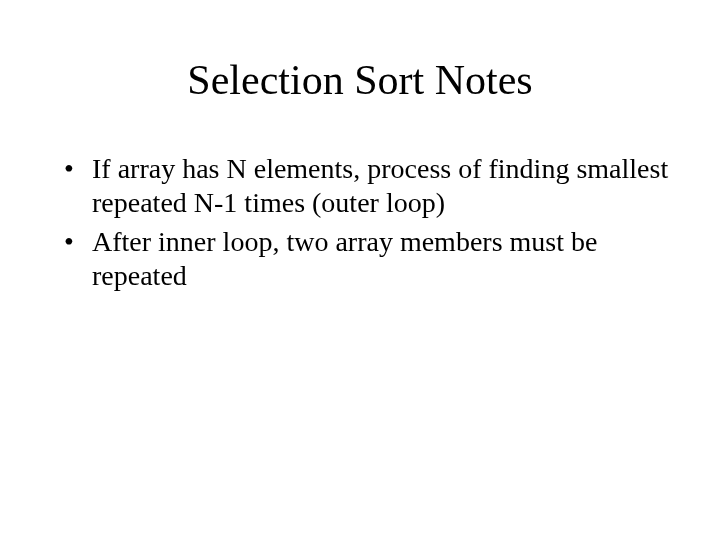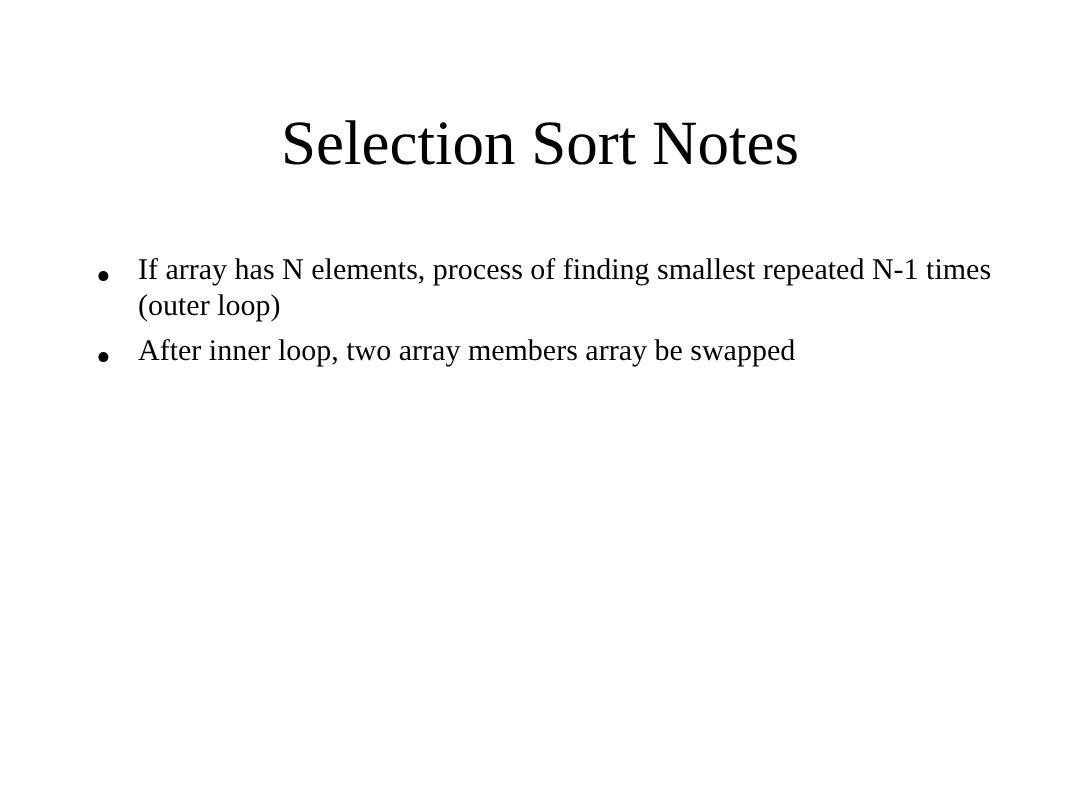--- a/index.html
+++ b/index.html
@@ -8,51 +8,51 @@
     width: 720px;
     height: 540px;
     background: #ffffff;
     font-family: "Times New Roman", Times, serif;
     color: #000000;
   }
   .slide {
     width: 720px;
     height: 540px;
     box-sizing: border-box;
-    padding: 56px 50px 40px 50px;
+    padding: 40px 50px 40px 50px;
   }
   .title {
     font-size: 42px;
     text-align: center;
     margin-top: 16px;
     margin-bottom: 48px;
     font-weight: normal;
   }
   .bullets {
     list-style: none;
     padding: 0;
     margin: 0 0 0 10px;
   }
   .bullets li {
-    font-size: 20px;
+    font-size: 28px;
     line-height: 1.2;
     margin-bottom: 6px;
     position: relative;
     padding-left: 32px;
   }
   .bullets li::before {
     content: "•";
     position: absolute;
     left: 4px;
     top: 0;
     font-size: 28px;
   }
 </style>
 </head>
 <body>
 
 <div class="slide">
   <h1 class="title">Selection Sort Notes</h1>
   <ul class="bullets">
     <li>If array has N elements, process of finding smallest repeated N-1 times (outer loop)</li>
-    <li>After inner loop, two array members array be swapped</li>
+    <li>After inner loop, two array members must be repeated</li>
   </ul>
 </div>
 
 </body></html>

